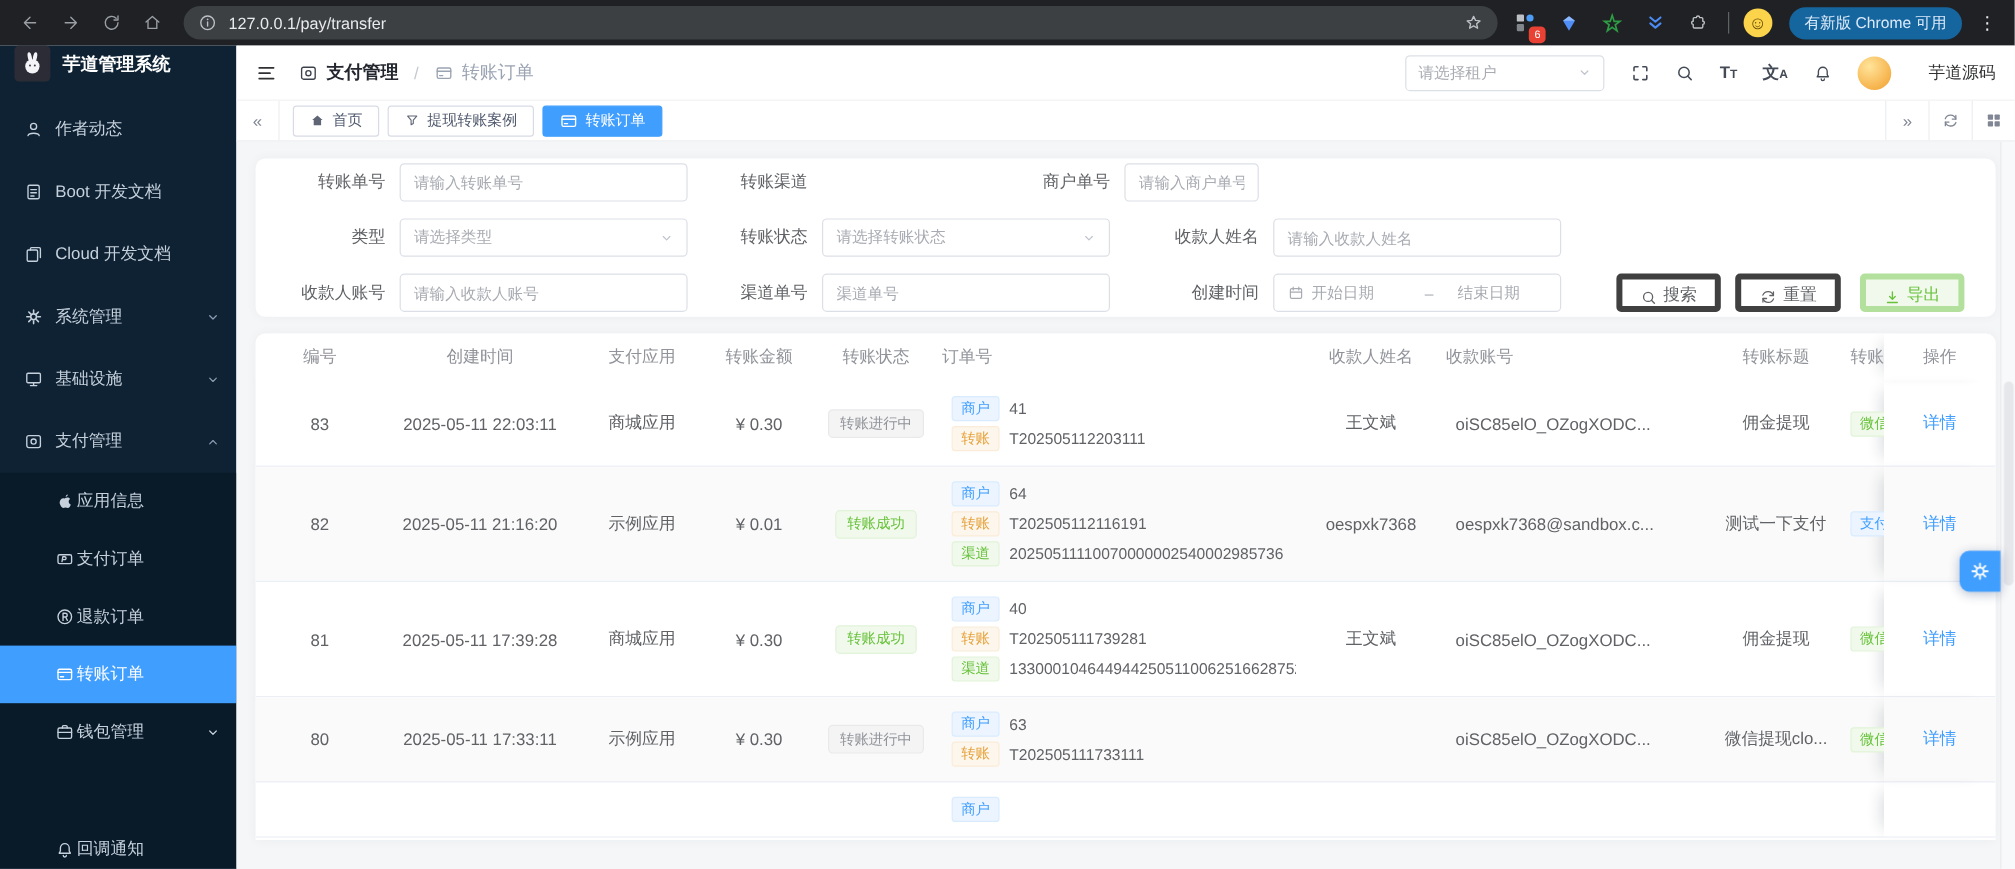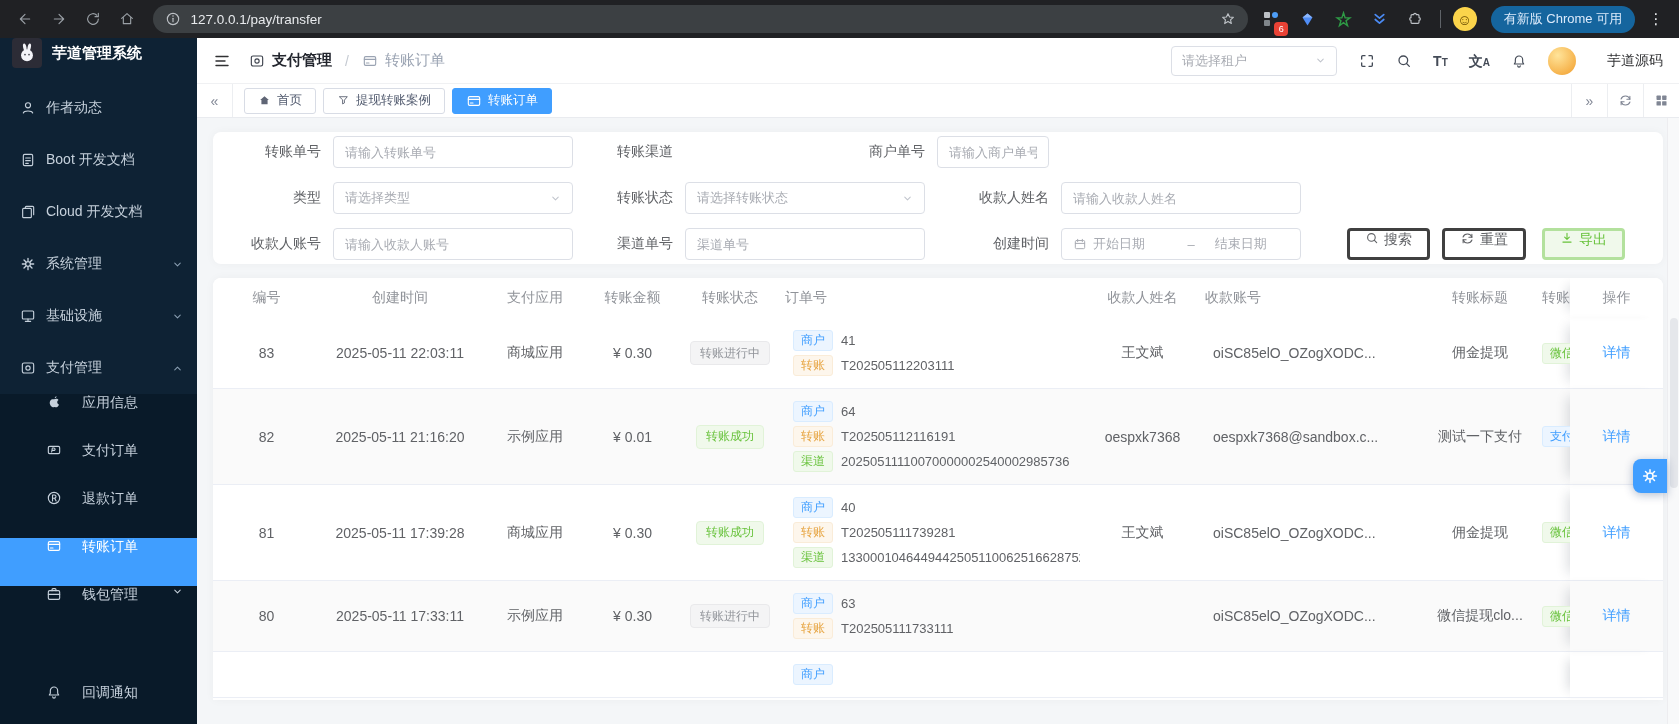--- a/index.html
+++ b/index.html
@@ -27,21 +27,21 @@
 .app{display:flex;height:686px}
 .sidebar{width:197px;background:#0e2234;color:#c6d1dc;display:flex;flex-direction:column;flex:0 0 197px}
 .logo{height:50px;display:flex;align-items:center;padding:0 12px;gap:10px}
 .logo .logoimg{width:30px;height:30px;border-radius:4px;background:#2c2c36;display:flex;align-items:center;justify-content:center}
 .logo .apptitle{font-size:15px;font-weight:bold;color:#fff;white-space:nowrap}
 .menu{padding-top:14px}
 .side-item{height:52px;display:flex;align-items:center;padding:0 14px 0 20px;gap:10px;font-size:14px;cursor:pointer;white-space:nowrap}
 .side-item .lbl{flex:1}
 .side-item .chev{color:#8ba0b3}
 .submenu{background:#091a29;flex:1}
-.sub-item{height:48px;display:flex;align-items:flex-start;padding:0 14px 0 46px;gap:20px;font-size:14px;cursor:pointer;white-space:nowrap}
+.sub-item{height:48px;display:flex;align-items:center;padding:0 14px 0 46px;gap:2px;font-size:14px;cursor:pointer;white-space:nowrap}
 .sub-item .lbl{flex:1}
 .sub-item.active{background:#409eff;color:#fff}
 .sub-item.partial{margin-top:50px}
 
 .main{flex:1;display:flex;flex-direction:column;min-width:0}
 .hdr{height:46px;background:#fff;border-bottom:1px solid #f0f1f3;display:flex;align-items:center;padding:0 16px}
 .hamb{color:#303133;margin-right:18px}
 .bc{display:flex;align-items:center;gap:7px;font-size:15px}
 .bc .sec{font-weight:bold;color:#23262e}
 .bc .slash{color:#c4c9d1;margin:0 6px;font-size:14px}
@@ -70,21 +70,21 @@
 .frow:last-child{margin-bottom:0}
 .flabel{font-size:14px;color:#606266;text-align:right;white-space:nowrap}
 .ffield{height:32px;border:1px solid #dcdfe6;border-radius:4px;background:#fff;display:flex;align-items:center;padding:0 11px;gap:6px}
 .ffield input{border:none;outline:none;width:100%;font-size:13px;color:#606266;font-family:inherit;background:transparent}
 .ffield input::placeholder{color:#a8abb2}
 .ffield .ph{font-size:13px;color:#a8abb2;flex:1;white-space:nowrap;overflow:hidden}
 .ffield .chev{color:#c0c4cc}
 .ffield .cal{color:#a8abb2}
 .dr-sep{color:#a8abb2;font-size:13px;padding:0 14px}
 .fbtns{display:flex;align-items:center;margin-left:34px}
-.btn{height:32px;display:inline-flex;align-items:flex-start;gap:5px;padding:0 15px;border:3px solid #404040;border-radius:4px;background:#fff;font-size:14px;color:#606266;cursor:pointer;white-space:nowrap;font-family:inherit}
+.btn{height:32px;display:inline-flex;align-items:flex-end;gap:5px;padding:0 15px;border:5px solid #404040;border-radius:4px;background:#fff;font-size:14px;color:#606266;cursor:pointer;white-space:nowrap;font-family:inherit}
 .btn+.btn{margin-left:12px}
 .btn.success{background:#f0f9eb;border-color:#b3e19d;color:#67c23a;margin-left:16px}
 .table-card{background:#fff;border-radius:8px 8px 0 0;box-shadow:0 0 10px rgba(30,40,60,.04);height:422px;overflow:hidden}
 table{width:1450px;border-collapse:separate;border-spacing:0;table-layout:fixed}
 th{height:40px;font-size:14px;color:#909399;font-weight:400;text-align:center;white-space:nowrap;background:#fff}
 td{font-size:14px;color:#606266;border-bottom:1px solid #ebeef5;padding:10px 8px;vertical-align:middle;text-align:center;white-space:nowrap;overflow:hidden}
 th.al,td.al{text-align:left}
 tr.striped td{background:#fafafa}
 td.col-op,th.col-op{box-shadow:-10px 0 12px -8px rgba(20,30,50,.16)}
 th.col-channel,td.col-channel{overflow:hidden;text-align:left;padding-left:2px}

